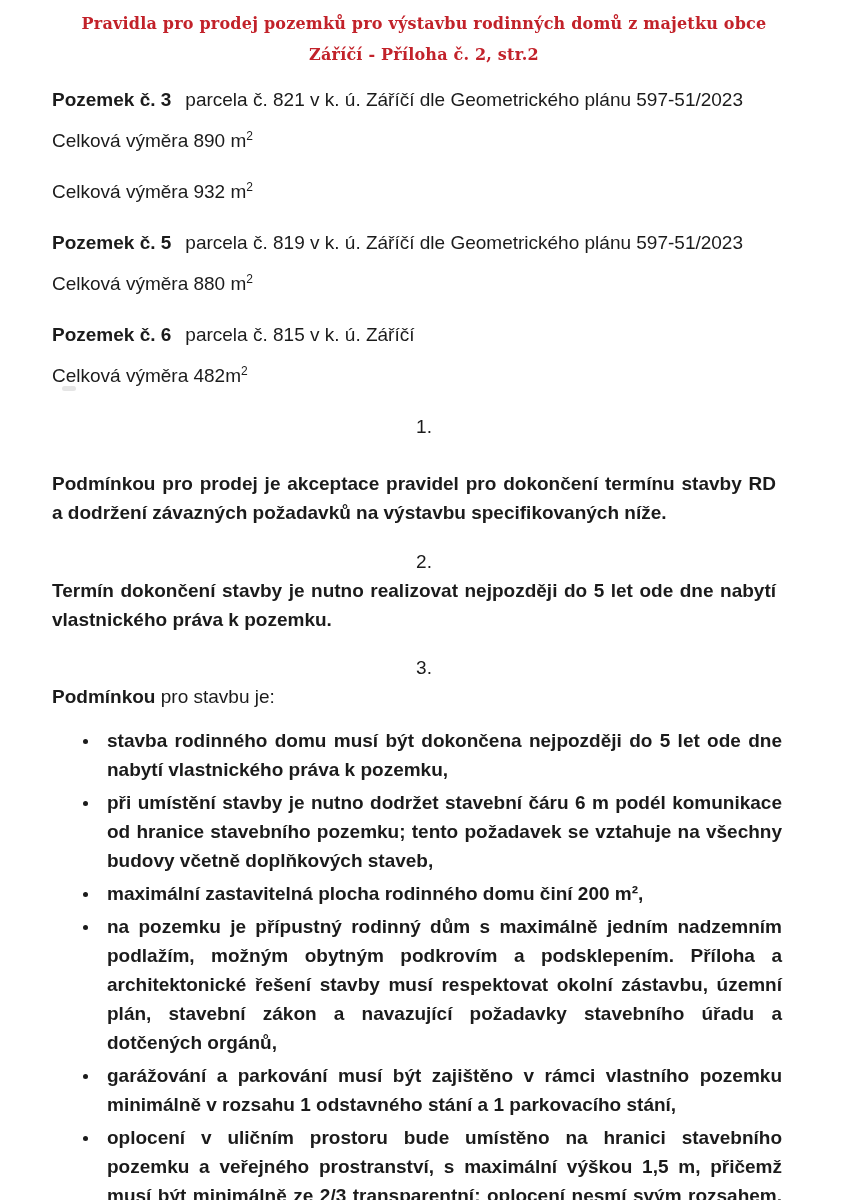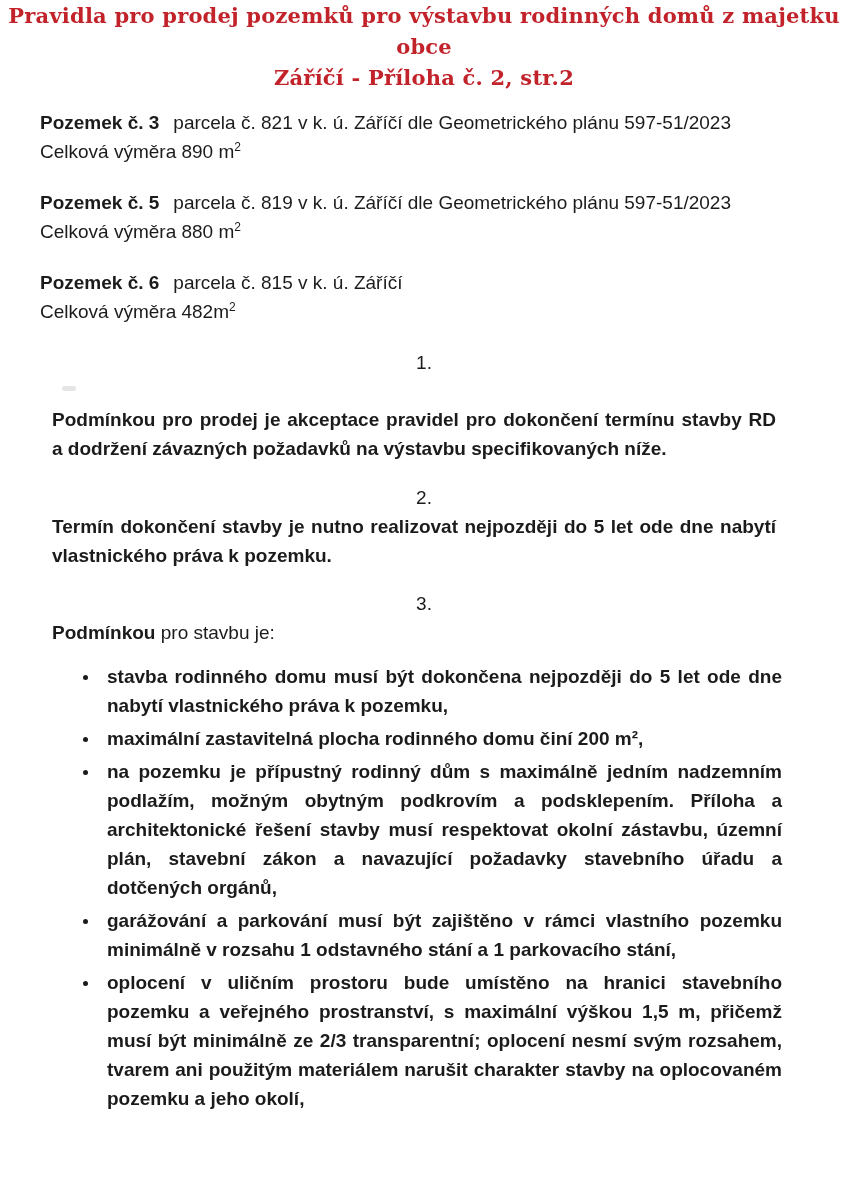--- a/index.html
+++ b/index.html
@@ -15,37 +15,37 @@
     overflow: hidden;
     font-family: "Liberation Sans", sans-serif;
     color: #1b1b1b;
     font-size: 19px;
     line-height: 29px;
     box-sizing: border-box;
   }
   
   .doc-title {
     margin: 0;
-    padding-top: 0;
+    padding-top: 8px;
     text-align: center;
     font-family: "DejaVu Serif", serif;
     font-weight: 700;
-    font-size: 21px;
+    font-size: 16px;
     line-height: 31px;
     color: #c2222a;
     letter-spacing: 0.2px;
     margin-bottom: 15px;
   }
   .doc-title span { display: block; }
 
   
   .plot {
     margin: 0 40px 22px 40px;
   }
-  .plot p { margin: 0; }
+  .plot p { margin: 12px; }
   .plot .plot-label {
     font-weight: 700;
     margin-right: 14px;
   }
   sup {
     font-size: 12px;
     line-height: 0;
     vertical-align: super;
   }
 
@@ -116,20 +116,21 @@
     <span>Pravidla pro prodej pozemků pro výstavbu rodinných domů z majetku obce</span>
     <span>Záříčí - Příloha č. 2, str.2</span>
   </h1>
 
   <section>
     <div class="plot">
       <p><strong class="plot-label">Pozemek č. 3</strong><span>parcela č. 821 v k. ú. Záříčí dle Geometrického plánu 597-51/2023</span></p>
       <p><span>Celková výměra 890 m</span><sup>2</sup></p>
     </div>
     <div class="plot">
+      <p><span>Celková výměra 932 m</span><sup>2</sup></p>
     </div>
     <div class="plot">
       <p><strong class="plot-label">Pozemek č. 5</strong><span>parcela č. 819 v k. ú. Záříčí dle Geometrického plánu 597-51/2023</span></p>
       <p><span>Celková výměra 880 m</span><sup>2</sup></p>
     </div>
     <div class="plot">
       <p><strong class="plot-label">Pozemek č. 6</strong><span>parcela č. 815 v k. ú. Záříčí</span></p>
       <p><span>Celková výměra 482m</span><sup>2</sup></p>
     </div>
   </section>
@@ -140,19 +141,20 @@
   <p class="sec-para">Podmínkou pro prodej je akceptace pravidel pro dokončení termínu stavby RD a dodržení závazných požadavků na výstavbu specifikovaných níže.</p>
 
   <div class="sec-num tight">2.</div>
   <p class="sec-para second">Termín dokončení stavby je nutno realizovat nejpozději do 5 let ode dne nabytí vlastnického práva k pozemku.</p>
 
   <div class="sec-num tight">3.</div>
   <p class="lead"><span class="lead-bold">Podmínkou</span><span> pro stavbu je:</span></p>
 
   <ul class="bullets">
     <li>stavba rodinného domu musí být dokončena nejpozději do 5 let ode dne nabytí vlastnického práva k pozemku,</li>
+    <li>při umístění stavby je nutno dodržet stavební čáru 6 m podél komunikace od hranice stavebního pozemku; tento požadavek se vztahuje na všechny budovy včetně doplňkových staveb,</li>
     <li>maximální zastavitelná plocha rodinného domu činí 200 m²,</li>
     <li>na pozemku je přípustný rodinný dům s maximálně jedním nadzemním podlažím, možným obytným podkrovím a podsklepením. Příloha a architektonické řešení stavby musí respektovat okolní zástavbu, územní plán, stavební zákon a navazující požadavky stavebního úřadu a dotčených orgánů,</li>
     <li>garážování a parkování musí být zajištěno v rámci vlastního pozemku minimálně v rozsahu 1 odstavného stání a 1 parkovacího stání,</li>
     <li>oplocení v uličním prostoru bude umístěno na hranici stavebního pozemku a veřejného prostranství, s maximální výškou 1,5 m, přičemž musí být minimálně ze 2/3 transparentní; oplocení nesmí svým rozsahem, tvarem ani použitým materiálem narušit charakter stavby na oplocovaném pozemku a jeho okolí,</li>
   </ul>
 
 </div>
 
 </body></html>

